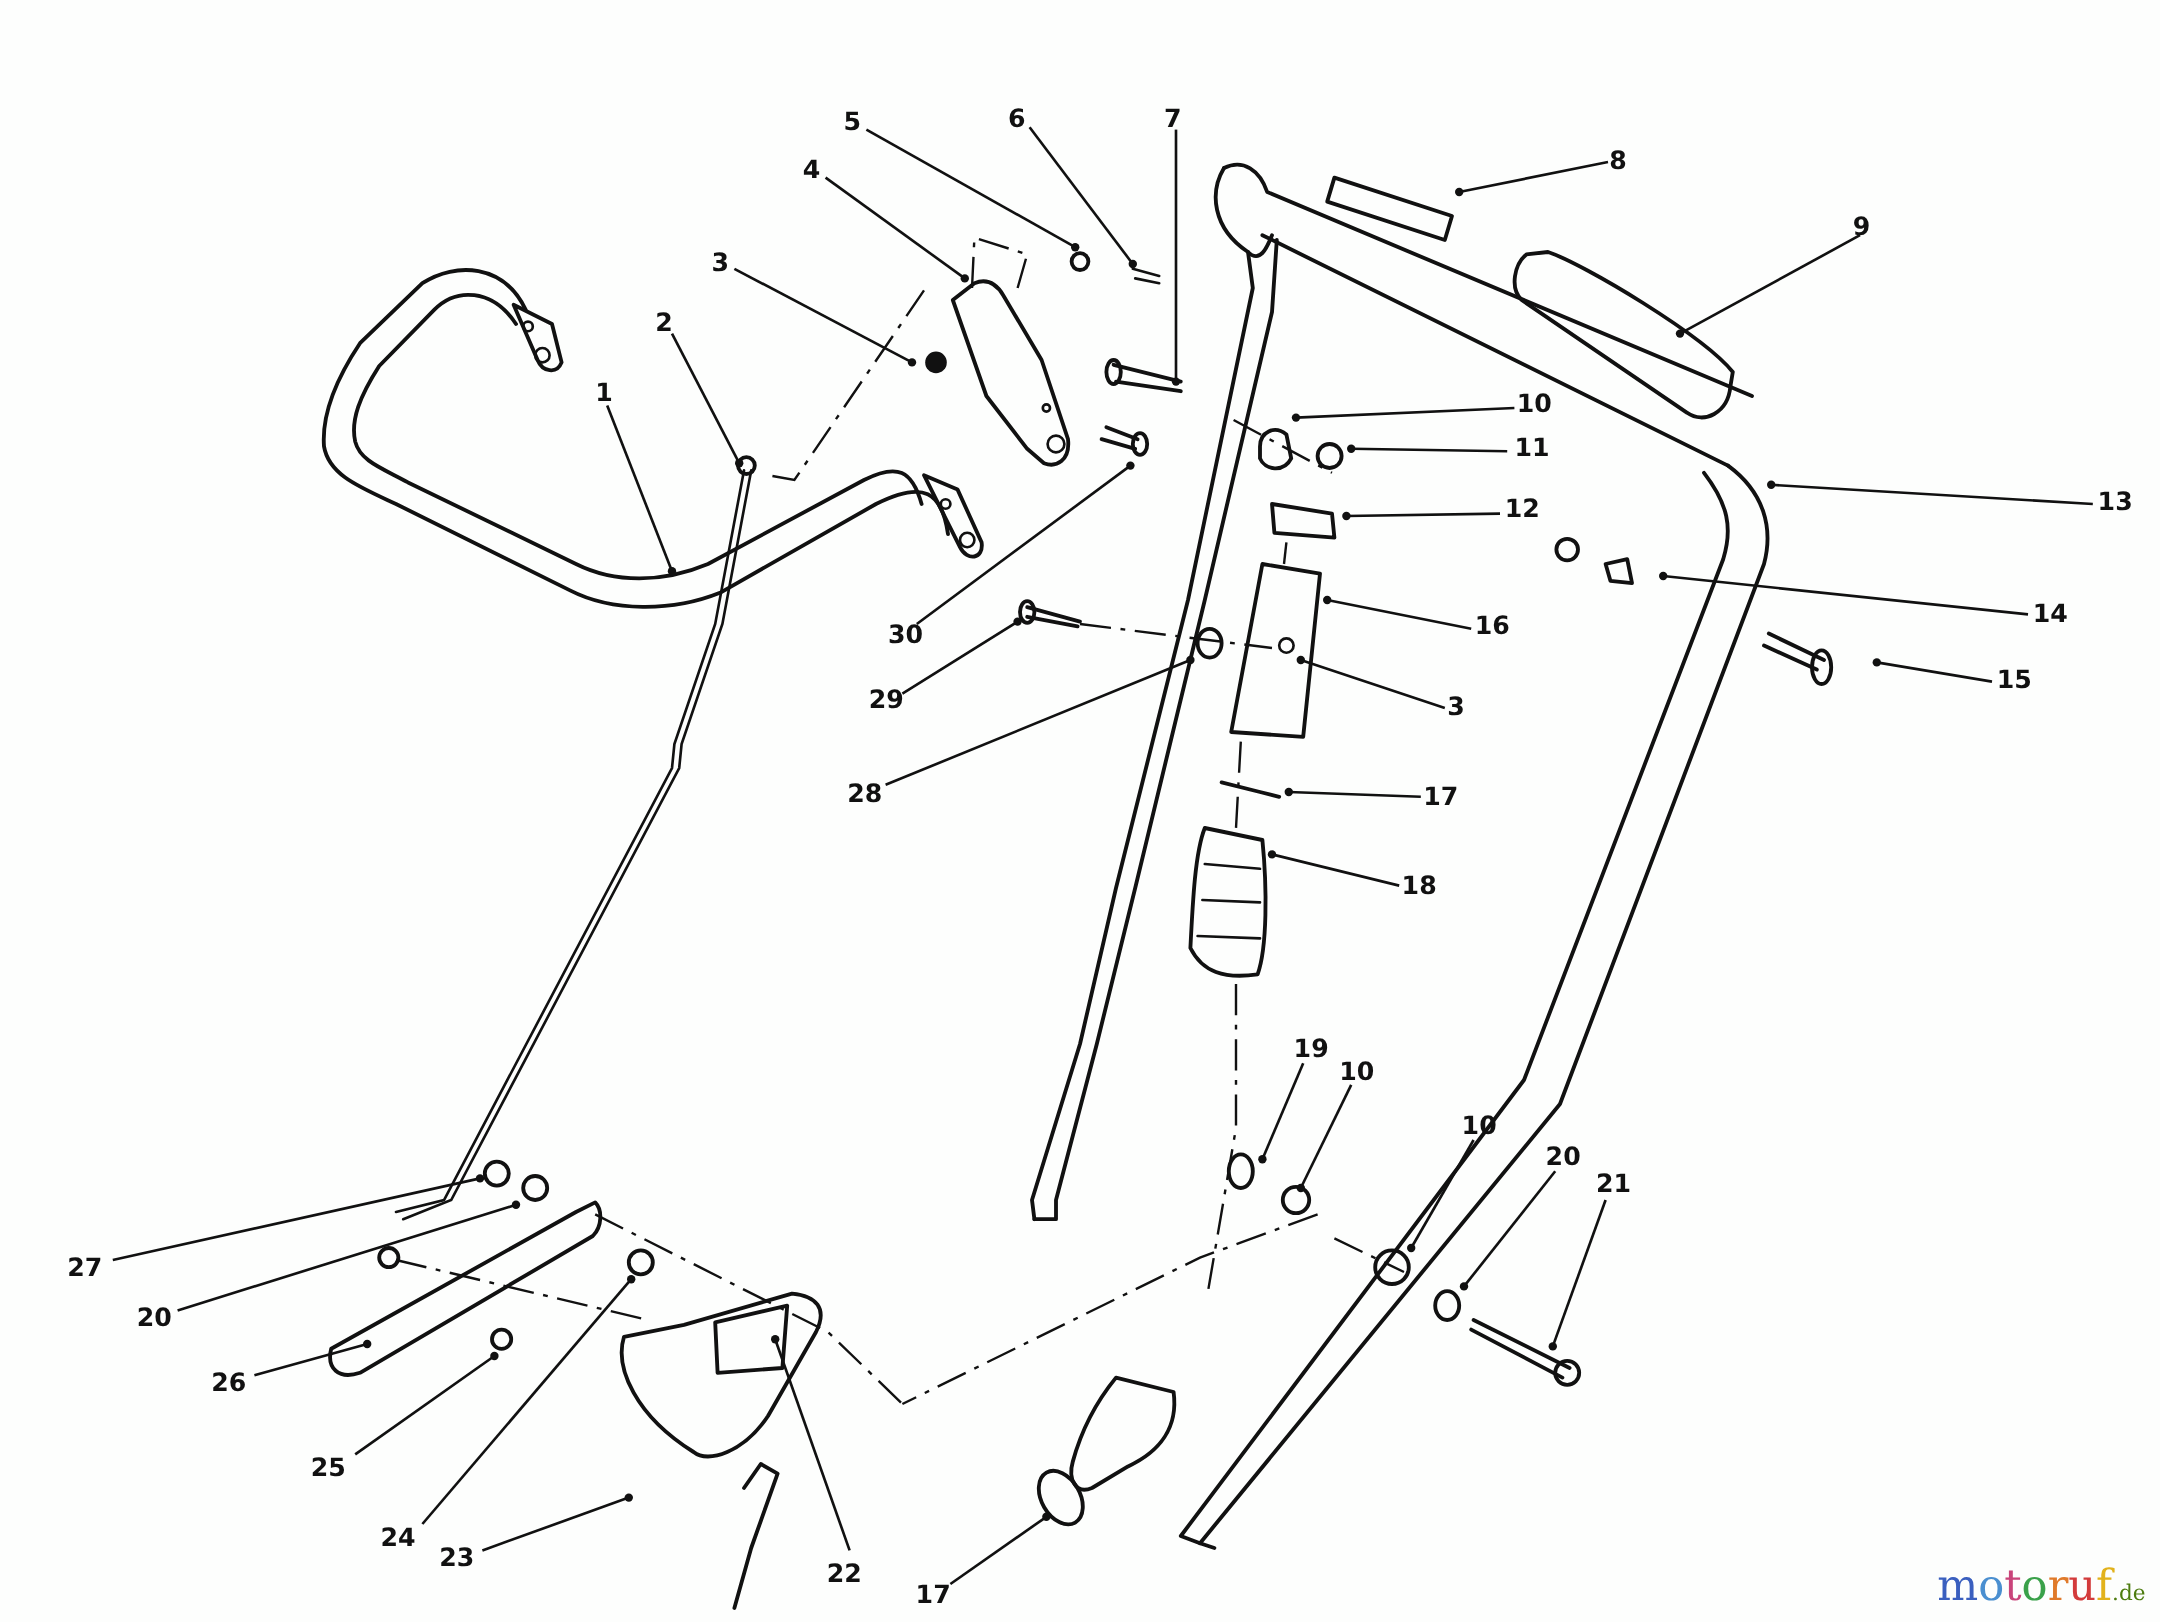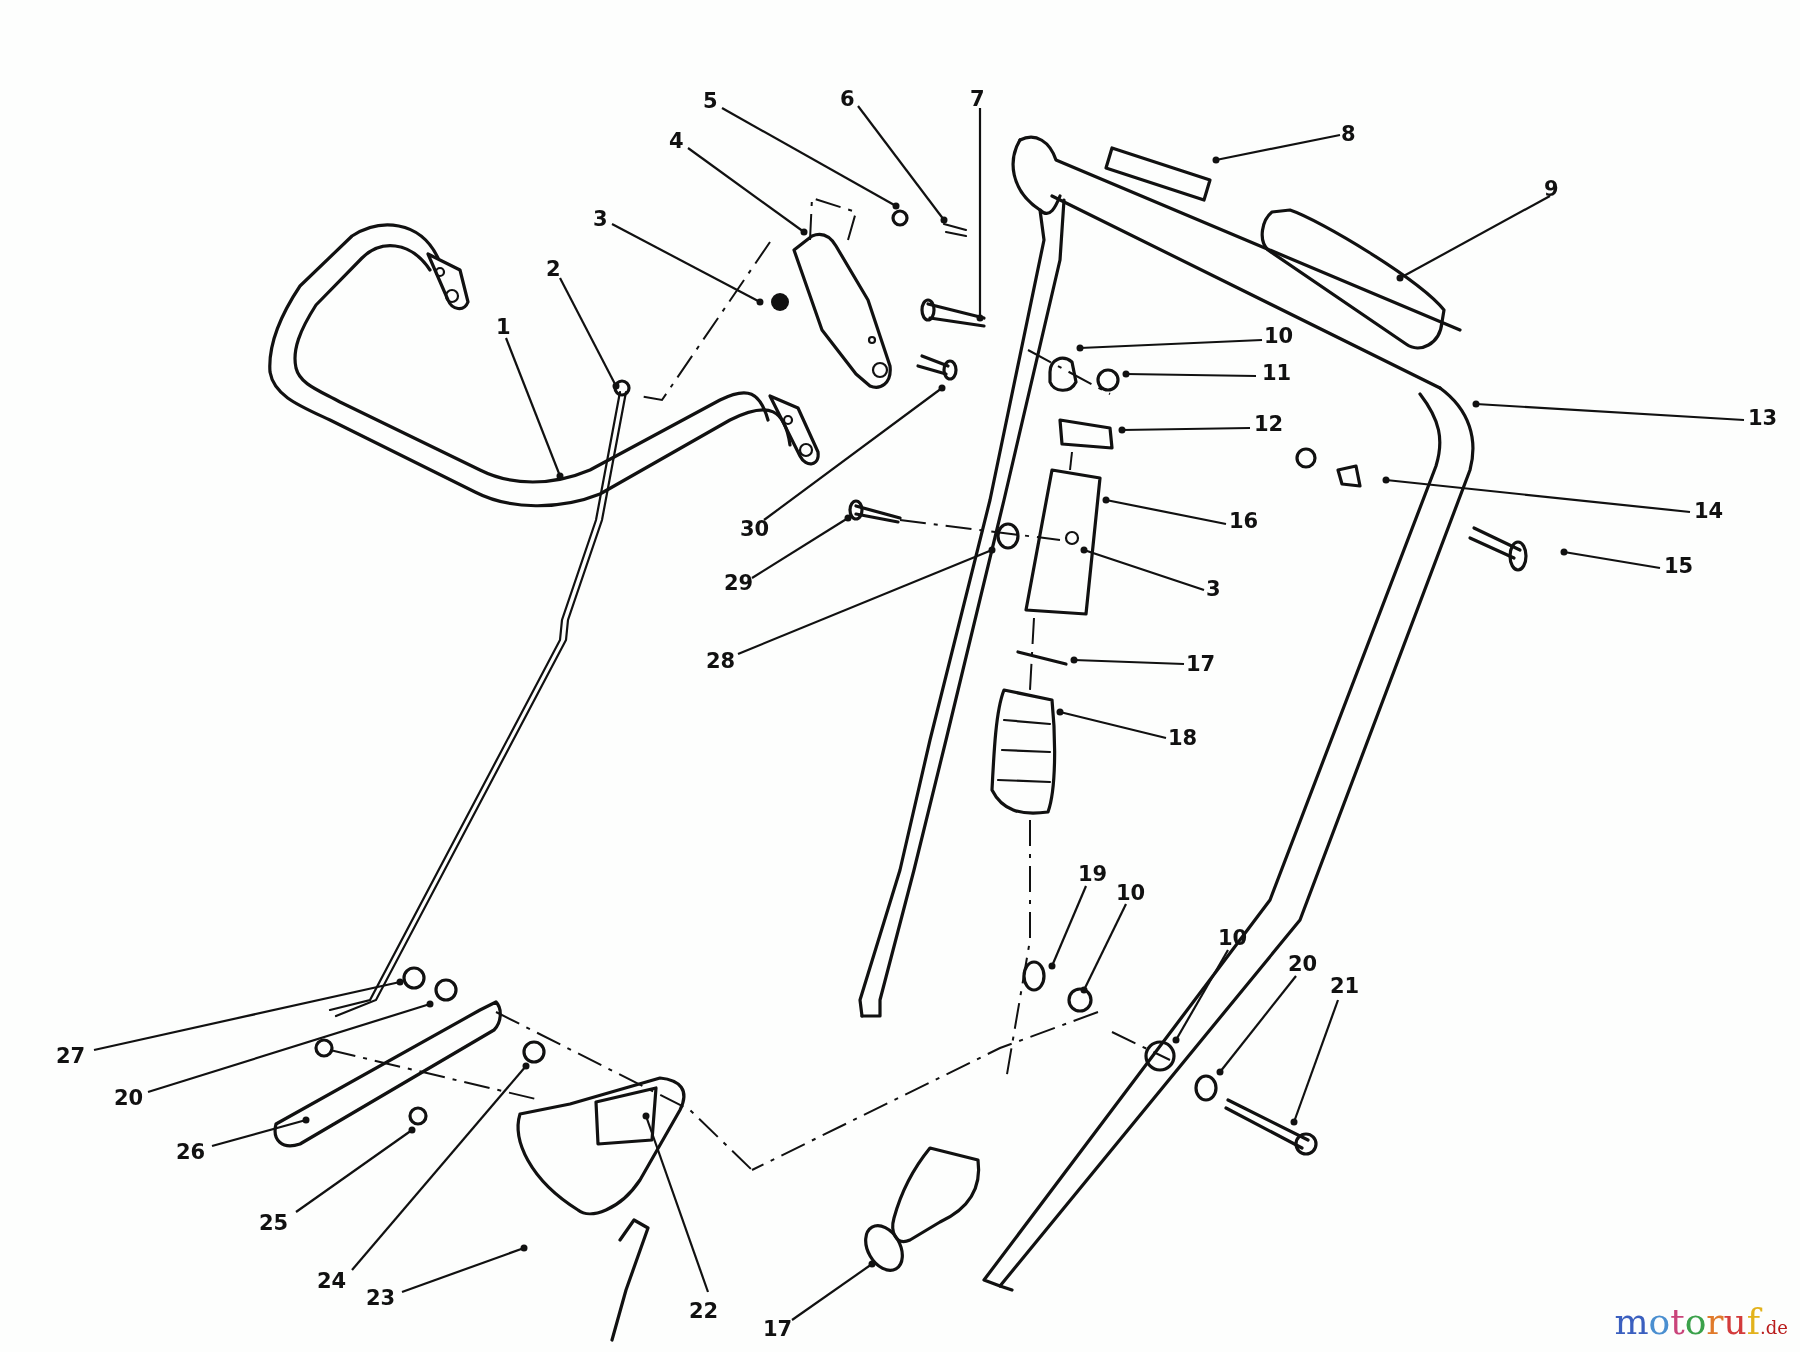--- a/index.html
+++ b/index.html
@@ -9,21 +9,21 @@
   .part { fill: none; stroke: #111; stroke-width: 3.2; stroke-linecap: round; stroke-linejoin: round; }
   .thin { fill: none; stroke: #111; stroke-width: 2.2; stroke-linecap: round; }
   .dash { fill: none; stroke: #111; stroke-width: 2; stroke-dasharray: 26 8 4 8; }
   .leader { stroke: #111; stroke-width: 2.2; }
   .dot { fill: #111; }
   .fillblk { fill: #111; }
   .lbl { font-family: "DejaVu Sans", sans-serif; font-size: 21px; font-weight: bold; fill: #111; }
   #watermark { position: absolute; right: 12px; bottom: 10px; font-family: "DejaVu Serif", serif;
                font-size: 36px; letter-spacing: 0px; }
   #watermark span { font-weight: normal; }
-  #watermark .tld { font-size: 18px; color: #b91c1c; }
+  #watermark .tld { font-size: 18px; color: #4d7c0f; }
 </style>
 </head>
 <body>
 
 <svg id="diagram" viewBox="0 0 1800 1352" xmlns="http://www.w3.org/2000/svg">
 
   <g>
     <path class="part" d="M438,258 C420,220 380,218 352,236 L300,286 C280,316 268,345 270,372 C274,396 300,406 330,420 L475,492 C510,510 560,510 600,494 L730,420 C770,400 785,410 790,445"></path>
     <path class="part" d="M430,270 C410,240 380,240 362,258 L316,305 C300,330 292,350 296,368 C300,384 318,390 340,402 L480,470 C512,486 552,486 590,470 L720,400 C748,386 760,392 768,420"></path>
     <path class="part" d="M428,254 L448,300 C452,310 464,312 468,302 L460,270 Z"></path>

